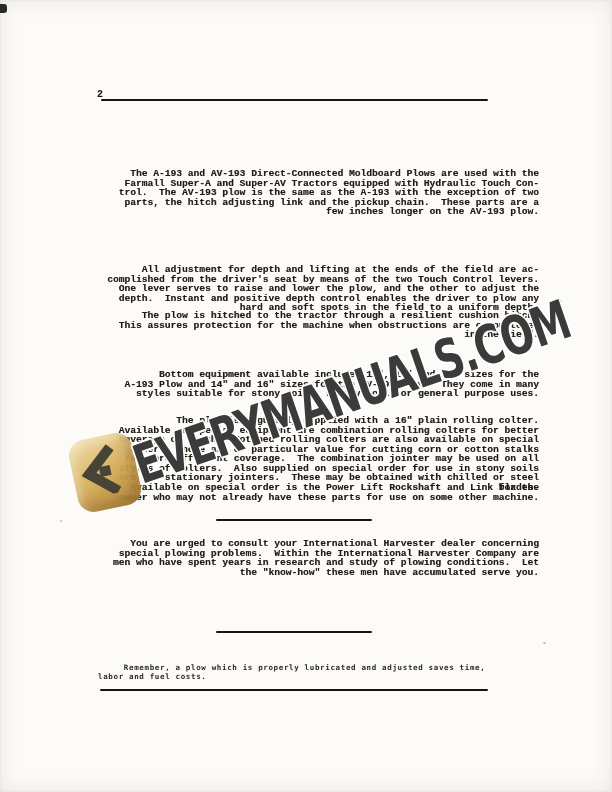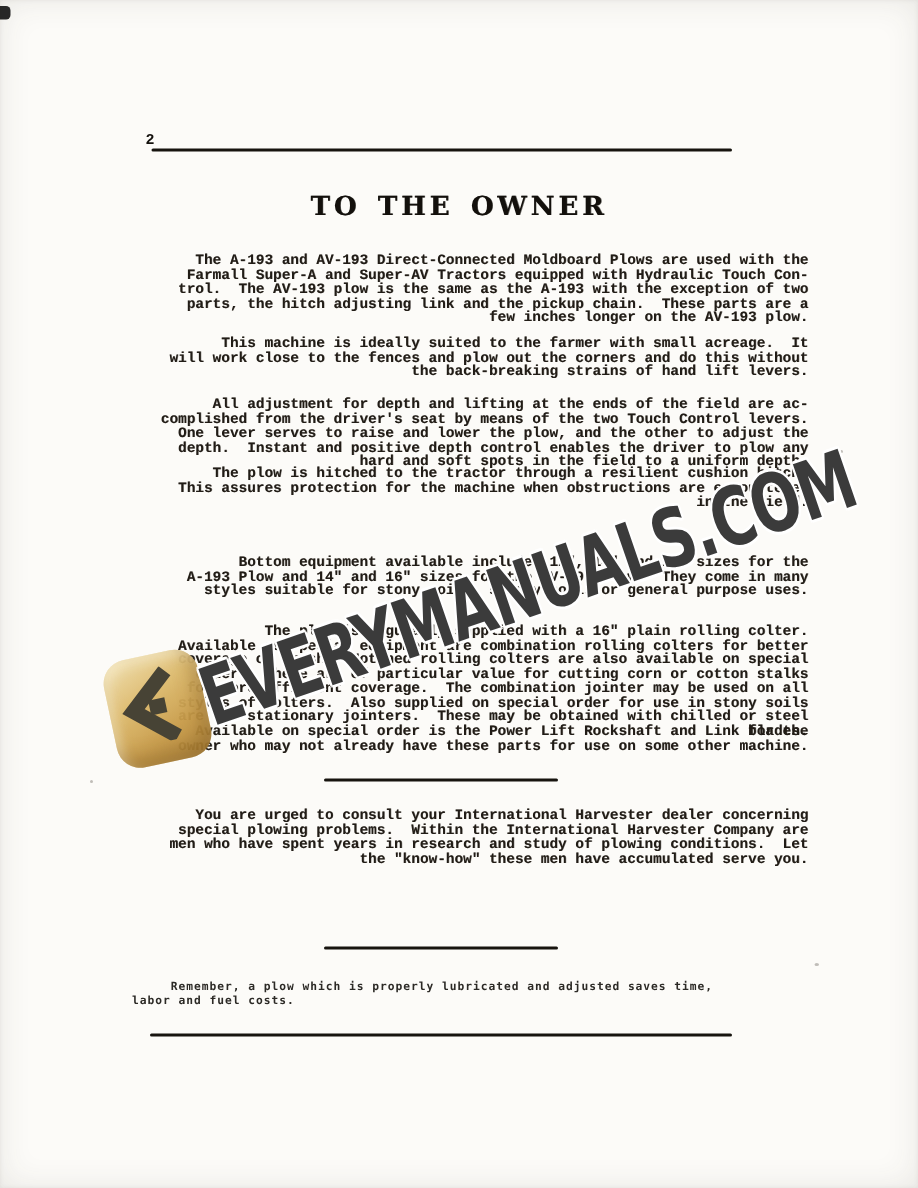--- a/index.html
+++ b/index.html
@@ -30,21 +30,21 @@
   .para{
     position:absolute;left:79px;width:460px;margin:0;
     font:bold 9.6px/9.5px "Liberation Mono","DejaVu Sans Mono",monospace;
     white-space:pre;color:#211c16;
     text-shadow:0.3px 0.3px 0 rgba(33,28,22,0.5);
     text-align:right;
   }
   .p1{top:169px}.p2{top:224px}.p3{top:265px}.p4{top:311px}.p5{top:344px}
   .p6{top:370px}.p7{top:416px}.p8{top:483px}.p9{top:539px}.p10{top:580px}
   .footer-note{
-    position:absolute;left:86px;top:651px;width:440px;margin:2px;
+    position:absolute;left:86px;top:651px;width:440px;margin:12px;
     font:bold 7.5px/9px "DejaVu Sans Mono","Liberation Mono",monospace;
     letter-spacing:0.65px;white-space:pre;color:#2c2a26;
   }
   
   .wm-text{
     position:absolute;left:40px;top:368px;width:600px;height:58px;
     text-align:center;z-index:6;pointer-events:none;
     transform:rotate(-19deg) scaleX(0.72);
     font-family:"DejaVu Sans","Liberation Sans",sans-serif;font-weight:bold;
     font-size:54px;line-height:58px;letter-spacing:-1px;
@@ -72,30 +72,26 @@
   .speck.c{left:60px;top:520px;width:2px;height:2px;}
 </style>
 </head>
 <body>
 
 <div class="page">
 
   <span class="page-number">2</span>
   <div class="rule top"></div>
 
-  <div class="title">TO THE OWNER</div>
 
   <p class="para p1">  The A-193 and AV-193 Direct-Connected Moldboard Plows are used with the
 Farmall Super-A and Super-AV Tractors equipped with Hydraulic Touch Con-
 trol.  The AV-193 plow is the same as the A-193 with the exception of two
 parts, the hitch adjusting link and the pickup chain.  These parts are a
 few inches longer on the AV-193 plow.</p>
-  <p class="para p2">  This machine is ideally suited to the farmer with small acreage.  It
-will work close to the fences and plow out the corners and do this without
-the back-breaking strains of hand lift levers.</p>
   <p class="para p3">  All adjustment for depth and lifting at the ends of the field are ac-
 complished from the driver's seat by means of the two Touch Control levers.
 One lever serves to raise and lower the plow, and the other to adjust the
 depth.  Instant and positive depth control enables the driver to plow any
 hard and soft spots in the field to a uniform depth.</p>
   <p class="para p4">  The plow is hitched to the tractor through a resilient cushion hitch.
 This assures protection for the machine when obstructions are encountered
 in the field.</p>
   <p class="para p6">  Bottom equipment available includes 12", 14" and 16" sizes for the
 A-193 Plow and 14" and 16" sizes for the AV-193 Plow.  They come in many

